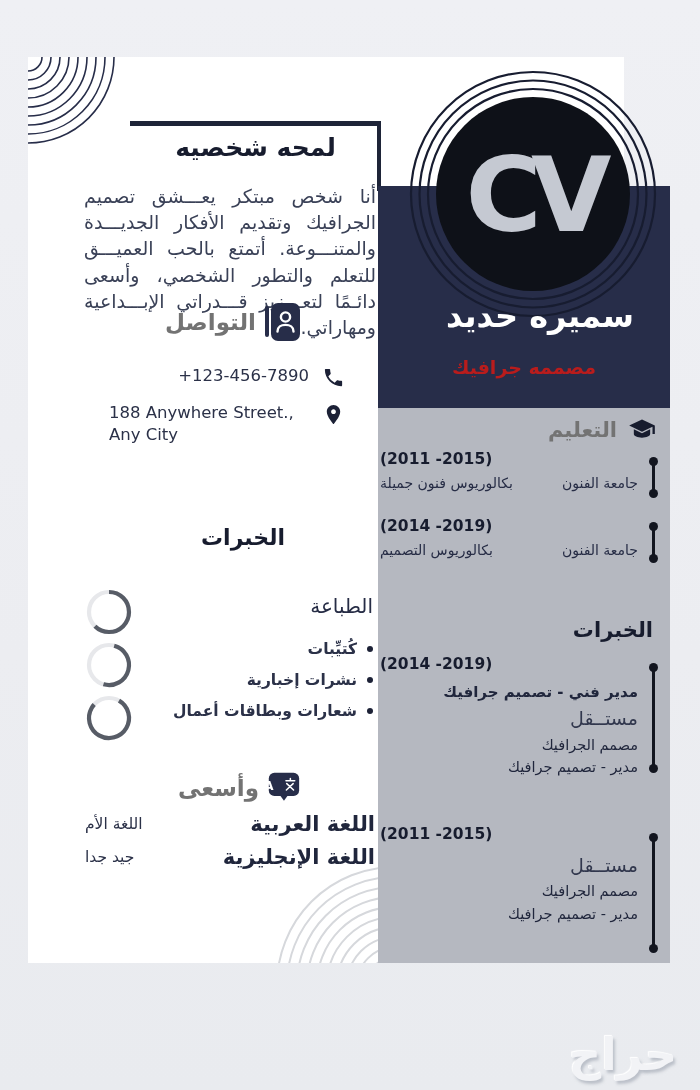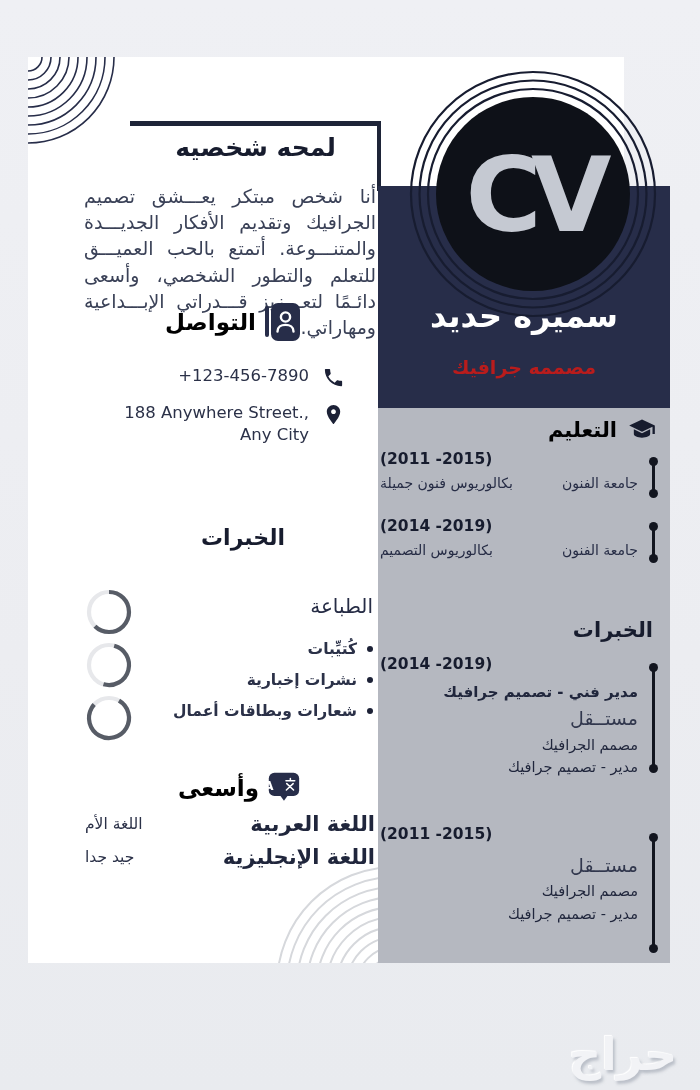--- a/index.html
+++ b/index.html
@@ -18,27 +18,27 @@
   
   .profile-frame{left:102px;top:64px;width:247px;height:65px;
     border-top:5px solid #1e2438;border-right:4px solid #1e2438;}
   .profile-title{left:102px;top:76px;width:251px;text-align:center;
     font-size:25px;font-weight:bold;color:#171c2e;}
   .profile-text{left:56px;top:126px;width:292px;direction:rtl;text-align:justify;
     font-size:19px;line-height:1.38;color:#3a4157;}
 
   .sec-header{display:flex;direction:rtl;align-items:center;gap:9px;}
   .contact-header{left:60px;top:246px;width:212px;}
-  .sec-header .t{font-size:23px;font-weight:bold;color:#000000;}
+  .sec-header .t{font-size:23px;font-weight:bold;color:#737373;}
 
   .contact-list{left:40px;top:308px;width:277px;direction:rtl;}
   .c-row{display:flex;direction:rtl;align-items:flex-start;gap:13px;margin-bottom:13px;justify-content:flex-start;}
   .c-row .ic{width:23px;height:23px;flex:0 0 auto;margin-top:1px;}
   .c-row .v{font-size:16.5px;color:#2b3148;direction:ltr;unicode-bidi:isolate;
-    text-align:right;max-width:205px;line-height:1.35;}
+    text-align:left;max-width:205px;line-height:1.35;}
 
   .skills-title{left:85px;top:468px;width:260px;text-align:center;
     font-size:22px;font-weight:bold;color:#171c2e;}
   .skills-cat{left:145px;top:537px;width:200px;direction:rtl;font-size:20px;color:#262c45;}
   .skills-list{left:85px;top:576px;width:260px;direction:rtl;font-size:15.5px;color:#2b3148;}
   .skills-list .li{display:flex;direction:rtl;align-items:center;gap:10px;height:31px;font-weight:bold;}
   .dot{width:6px;height:6px;border-radius:50%;background:#1c2136;flex:0 0 auto;}
   .rings{left:57px;top:531px;}
   .rings svg{margin-bottom:5px;}
 
@@ -46,21 +46,21 @@
   .lang-rows{left:57px;top:755px;width:290px;direction:rtl;}
   .lang-row{display:flex;direction:rtl;justify-content:space-between;align-items:center;margin-bottom:9px;}
   .lang-row .n{font-size:21px;font-weight:bold;color:#20263c;}
   .lang-row .l{font-size:15.5px;color:#2b3148;}
 
   
   .col-navy{left:350px;top:129px;width:292px;height:222px;background:#272d49;}
   .col-gray{left:350px;top:351px;width:292px;height:555px;background:#b5b8c0;}
   .logo-svg{left:375px;top:7px;}
   .cv-name{left:350px;top:240px;width:292px;text-align:center;color:#ffffff;
-    font-size:32px;font-weight:bold;letter-spacing:1px;}
+    font-size:32px;font-weight:bold;letter-spacing:1px;padding-left:16px;}
   .cv-role{left:350px;top:299px;width:292px;text-align:center;color:#b91c1c;
     font-size:19px;font-weight:bold;}
 
   .edu-header{left:440px;top:359px;width:190px;justify-content:flex-start;}
   .edu-header .t,.rexp-title{font-size:21px;}
   .rexp-title{left:352px;top:561px;width:273px;direction:rtl;font-weight:bold;color:#171c2e;}
 
   .r-dates{direction:ltr;unicode-bidi:isolate;font-size:15.5px;font-weight:bold;color:#171c2e;
     text-align:left;}
   .r-entry{left:352px;width:258px;direction:rtl;}

